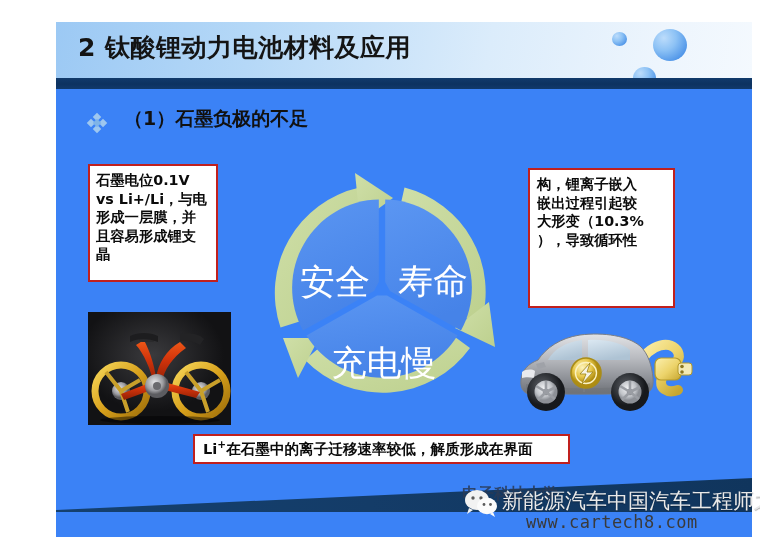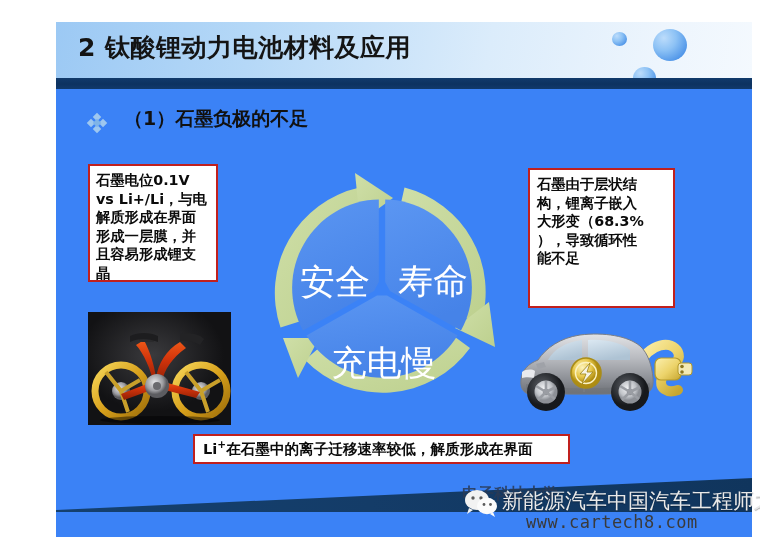--- a/index.html
+++ b/index.html
@@ -169,32 +169,30 @@
         <i class="w"></i>
         <i class="e"></i>
         <i class="c"></i>
     </span>
     <span id="bullet-text">（1）石墨负极的不足</span>
   </div>
 
   <div id="box-left" class="redbox">
     <div>石墨电位0.1V</div>
     <div>vs Li+/Li，与电</div>
-    <div>解质形成在界面</div>
     <div>形成一层膜，并</div>
     <div>且容易形成锂支</div>
     <div>晶</div>
   </div>
 
   <div id="box-right" class="redbox">
-    <div>石墨由于层状结</div>
     <div>构，锂离子嵌入</div>
-    <div>大形变（68.3%</div>
+    <div>嵌出过程引起较</div>
+    <div>大形变（10.3%</div>
     <div>），导致循环性</div>
-    <div>能不足</div>
   </div>
 
   <div id="box-bottom" class="redbox">
     <span>Li</span><sup class="supplus">+</sup><span>在石墨中的离子迁移速率较低，解质形成在界面</span>
   </div>
 
   <div id="cycle">
     <svg viewBox="0 0 278 272" xmlns="http://www.w3.org/2000/svg">
       <defs>
         <linearGradient id="segGrad" x1="0" y1="0" x2="0.3" y2="1">

